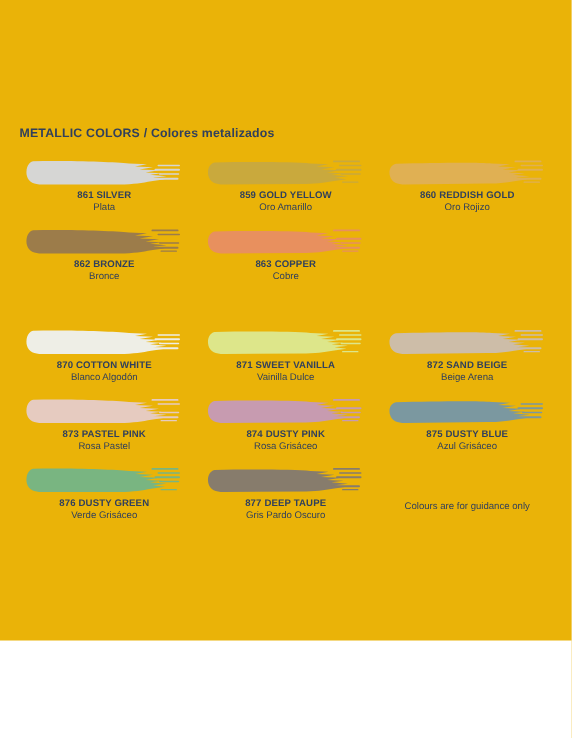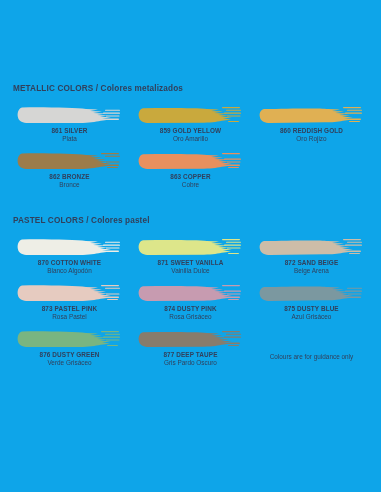--- a/index.html
+++ b/index.html
@@ -11,22 +11,22 @@
     width: 381px;
     height: 492px;
     overflow: hidden;
     font-family: "Liberation Sans", sans-serif;
     color: #2e3b55;
     -webkit-font-smoothing: antialiased;
   }
   .page {
     position: relative;
     width: 381px;
-    height: 492px;
-    background: #0ea5e9;
+    height: 427px;
+    background: #eab308;
     box-sizing: border-box;
     padding: 0 9px;
   }
   .section {
     margin: 0;
   }
   .section-metallic { padding-top: 84px; }
   .section-pastel  { padding-top: 21px; }
 
   .section-header {
@@ -165,21 +165,20 @@
           </svg>
           <div class="label">
             <span class="code">863 COPPER</span>
             <span class="es">Cobre</span>
           </div>
         </div>
       </div>
   </div>
 
   <div class="section section-pastel">
-    <div class="section-header">PASTEL COLORS / Colores pastel</div>
     <div class="grid">
         <div class="cell">
           <svg viewBox="0 0 208 44" class="swatch" preserveAspectRatio="none">
             <path d="M10,9 C2,11 0,22 2,29 C4,37 12,40 22,40 L132,40 C150,39 160,37 172,35 L186,33 L170,31 L188,29 L166,27 L182,25 L160,24 L178,21 L152,20 L170,17 L146,16 L162,13 L138,12 C118,10 60,8 10,9 Z" fill="#eeeee6"></path>
             <rect x="176" y="13.5" width="30" height="2" rx="1" fill="#eeeee6"></rect>
             <rect x="172" y="19" width="34" height="2.6" rx="1.3" fill="#eeeee6"></rect>
             <rect x="178" y="25" width="27" height="2" rx="1" fill="#eeeee6"></rect>
             <rect x="166" y="31" width="38" height="2.8" rx="1.4" fill="#eeeee6"></rect>
           </svg>
           <div class="label">

